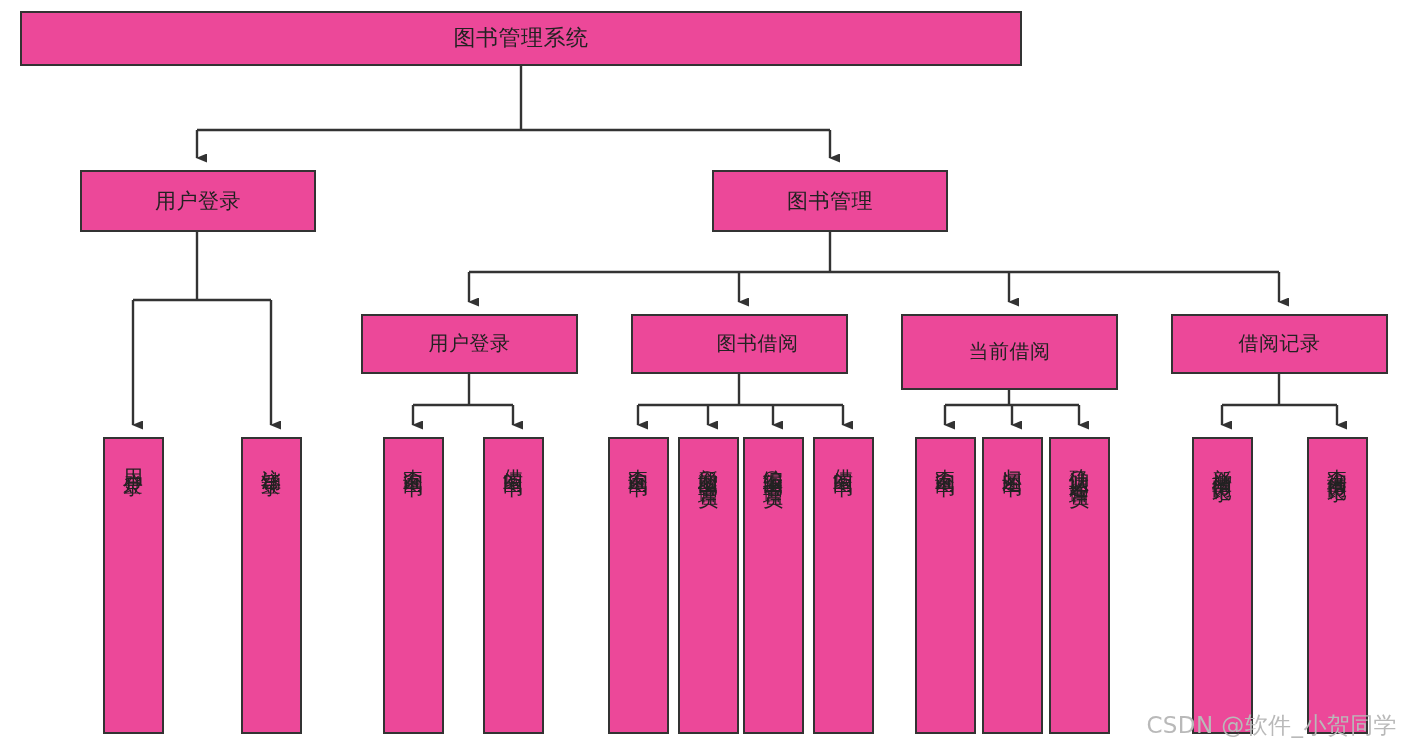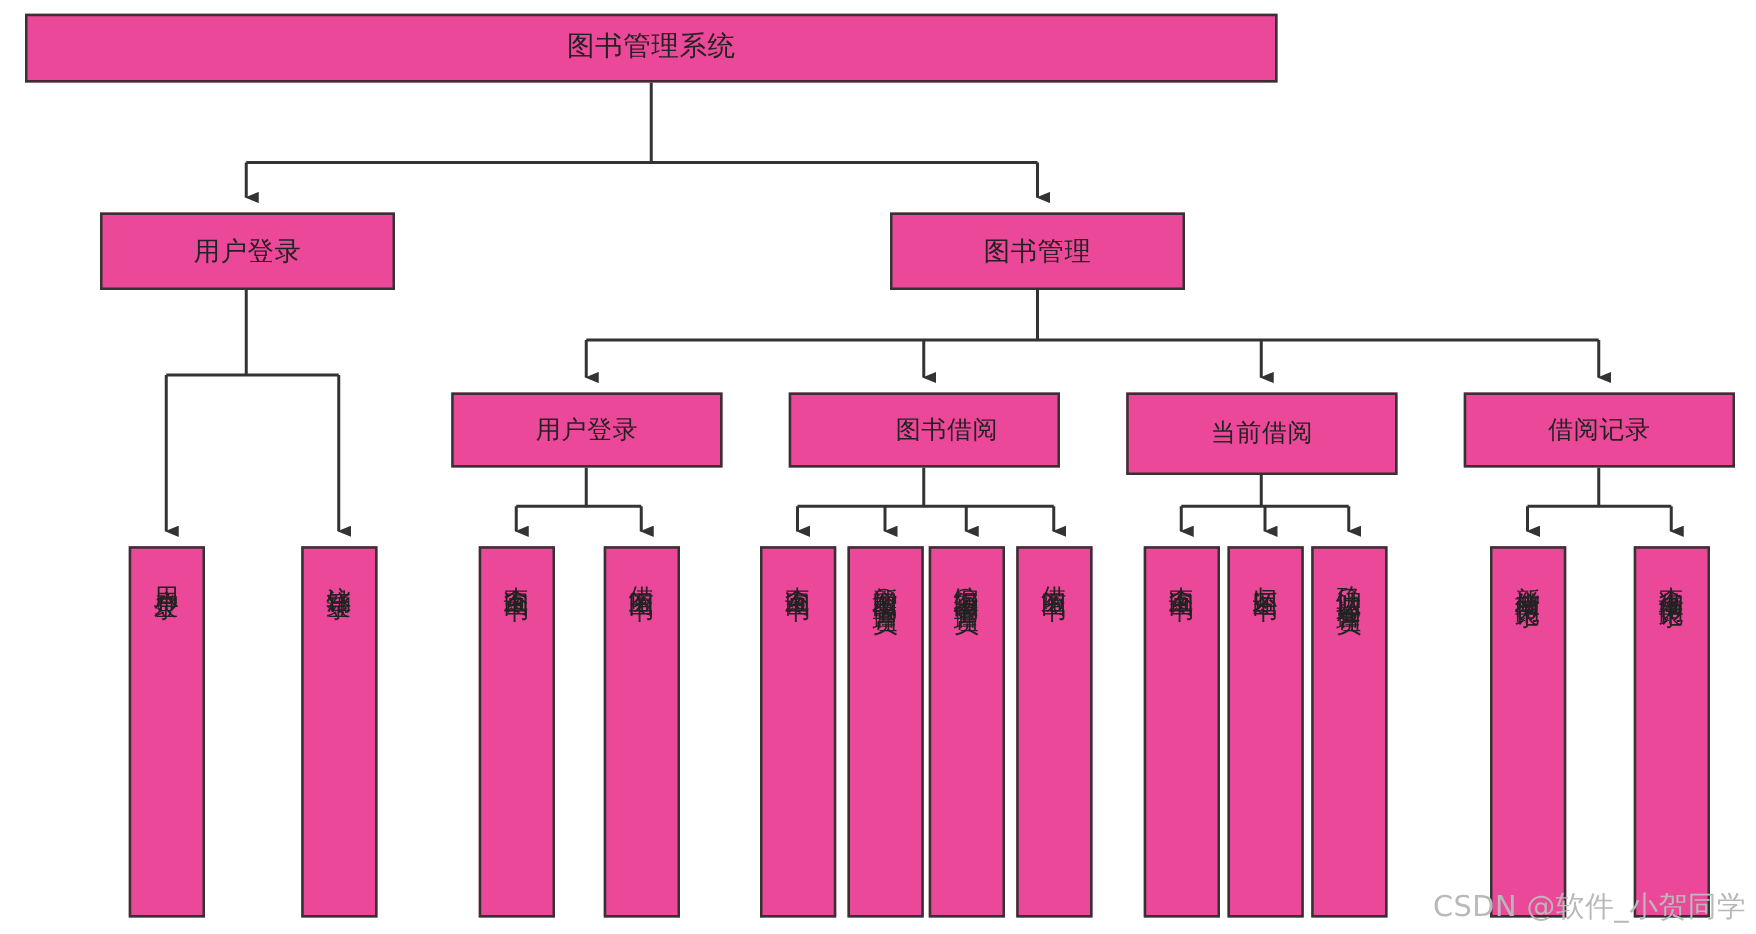--- a/index.html
+++ b/index.html
@@ -146,21 +146,21 @@
   <div class="node level-1" style="left:712px; top:170px; width:236px; height:62px;">
     <span class="node-label">图书管理</span>
   </div>
 
   <div class="node level-2" style="left:361px; top:314px; width:217px; height:60px;">
     <span class="node-label">用户登录</span>
   </div>
   <div class="node level-2" style="left:631px; top:314px; width:217px; height:60px;padding-left:36px;">
     <span class="node-label">图书借阅</span>
   </div>
-  <div class="node level-2" style="left:901px; top:314px; width:217px; height:66px;">
+  <div class="node level-2" style="left:901px; top:314px; width:217px; height:76px;">
     <span class="node-label">当前借阅</span>
   </div>
   <div class="node level-2" style="left:1171px; top:314px; width:217px; height:60px;">
     <span class="node-label">借阅记录</span>
   </div>
 
   <div class="node level-3" style="left:103px; top:437px; width:61px; height:297px;">
     <span class="node-label">用户登录</span>
   </div>
   <div class="node level-3" style="left:241px; top:437px; width:61px; height:297px;">

